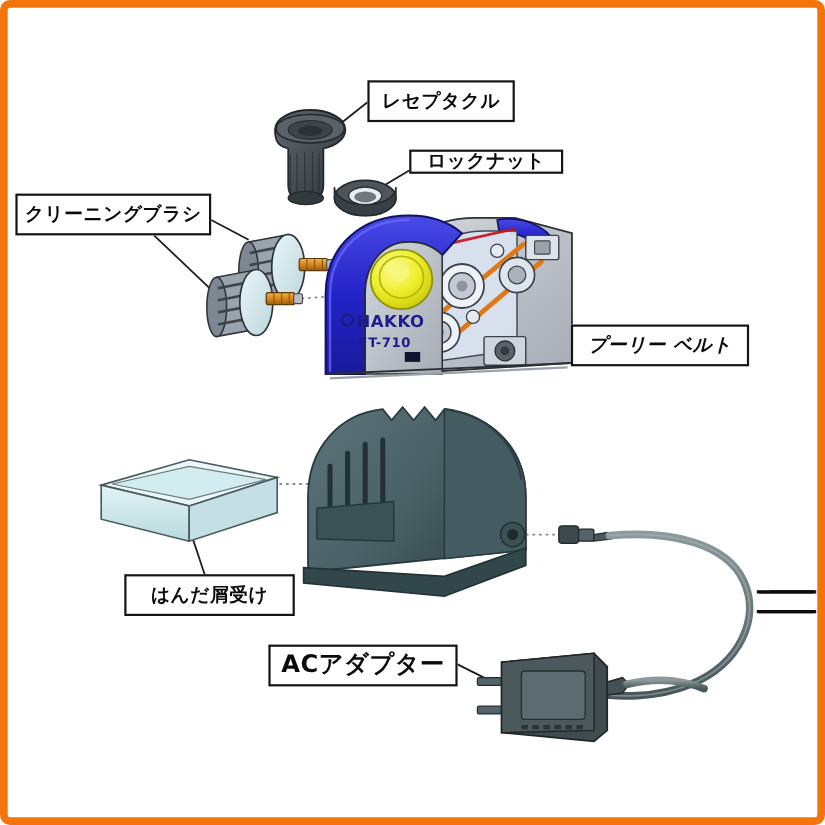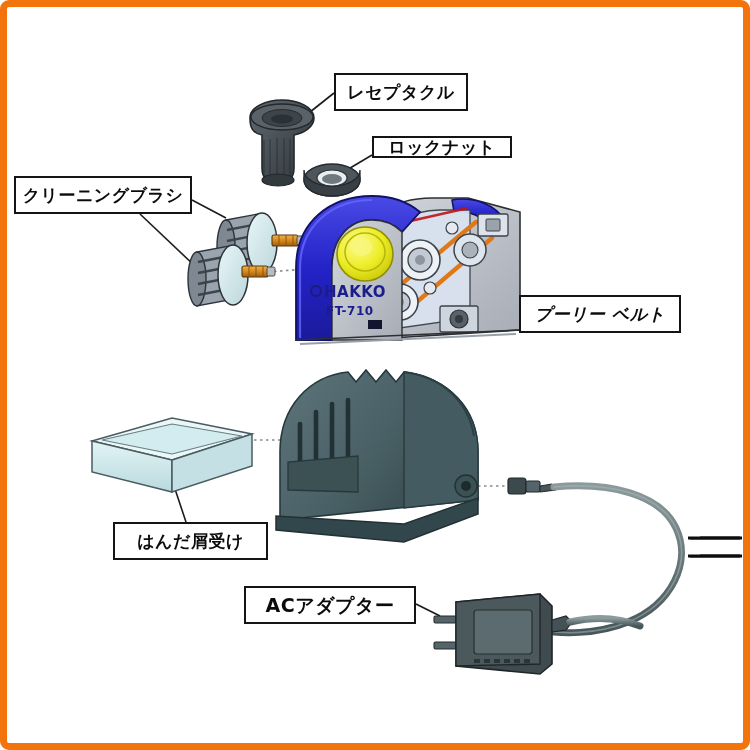--- a/index.html
+++ b/index.html
@@ -54,21 +54,21 @@
     font-weight:700;
     letter-spacing:0.5px;
     white-space:nowrap;
   }
   .callout span{display:block;line-height:1;}
   #cl-receptacle{ left:334px; top:73px;  width:134px; height:38px; font-size:17px;}
   #cl-locknut   { left:372px; top:136px; width:140px; height:22px; font-size:17px;}
   #cl-brush     { left:14px;  top:176px; width:178px; height:38px; font-size:17px;}
   #cl-pulley    { left:519px; top:295px; width:162px; height:38px; font-size:17px;font-style:italic;}
   #cl-tray      { left:113px; top:522px; width:155px; height:38px; font-size:17px;}
-  #cl-acadapter { left:244px; top:586px; width:172px; height:38px; font-size:19px;}
+  #cl-acadapter { left:244px; top:586px; width:172px; height:38px; font-size:22px;}
 </style>
 </head>
 <body>
 
 <div id="stage">
 
   <div class="frame-inner"></div>
 
   <svg id="art" viewBox="0 0 750 750">
     <defs>

